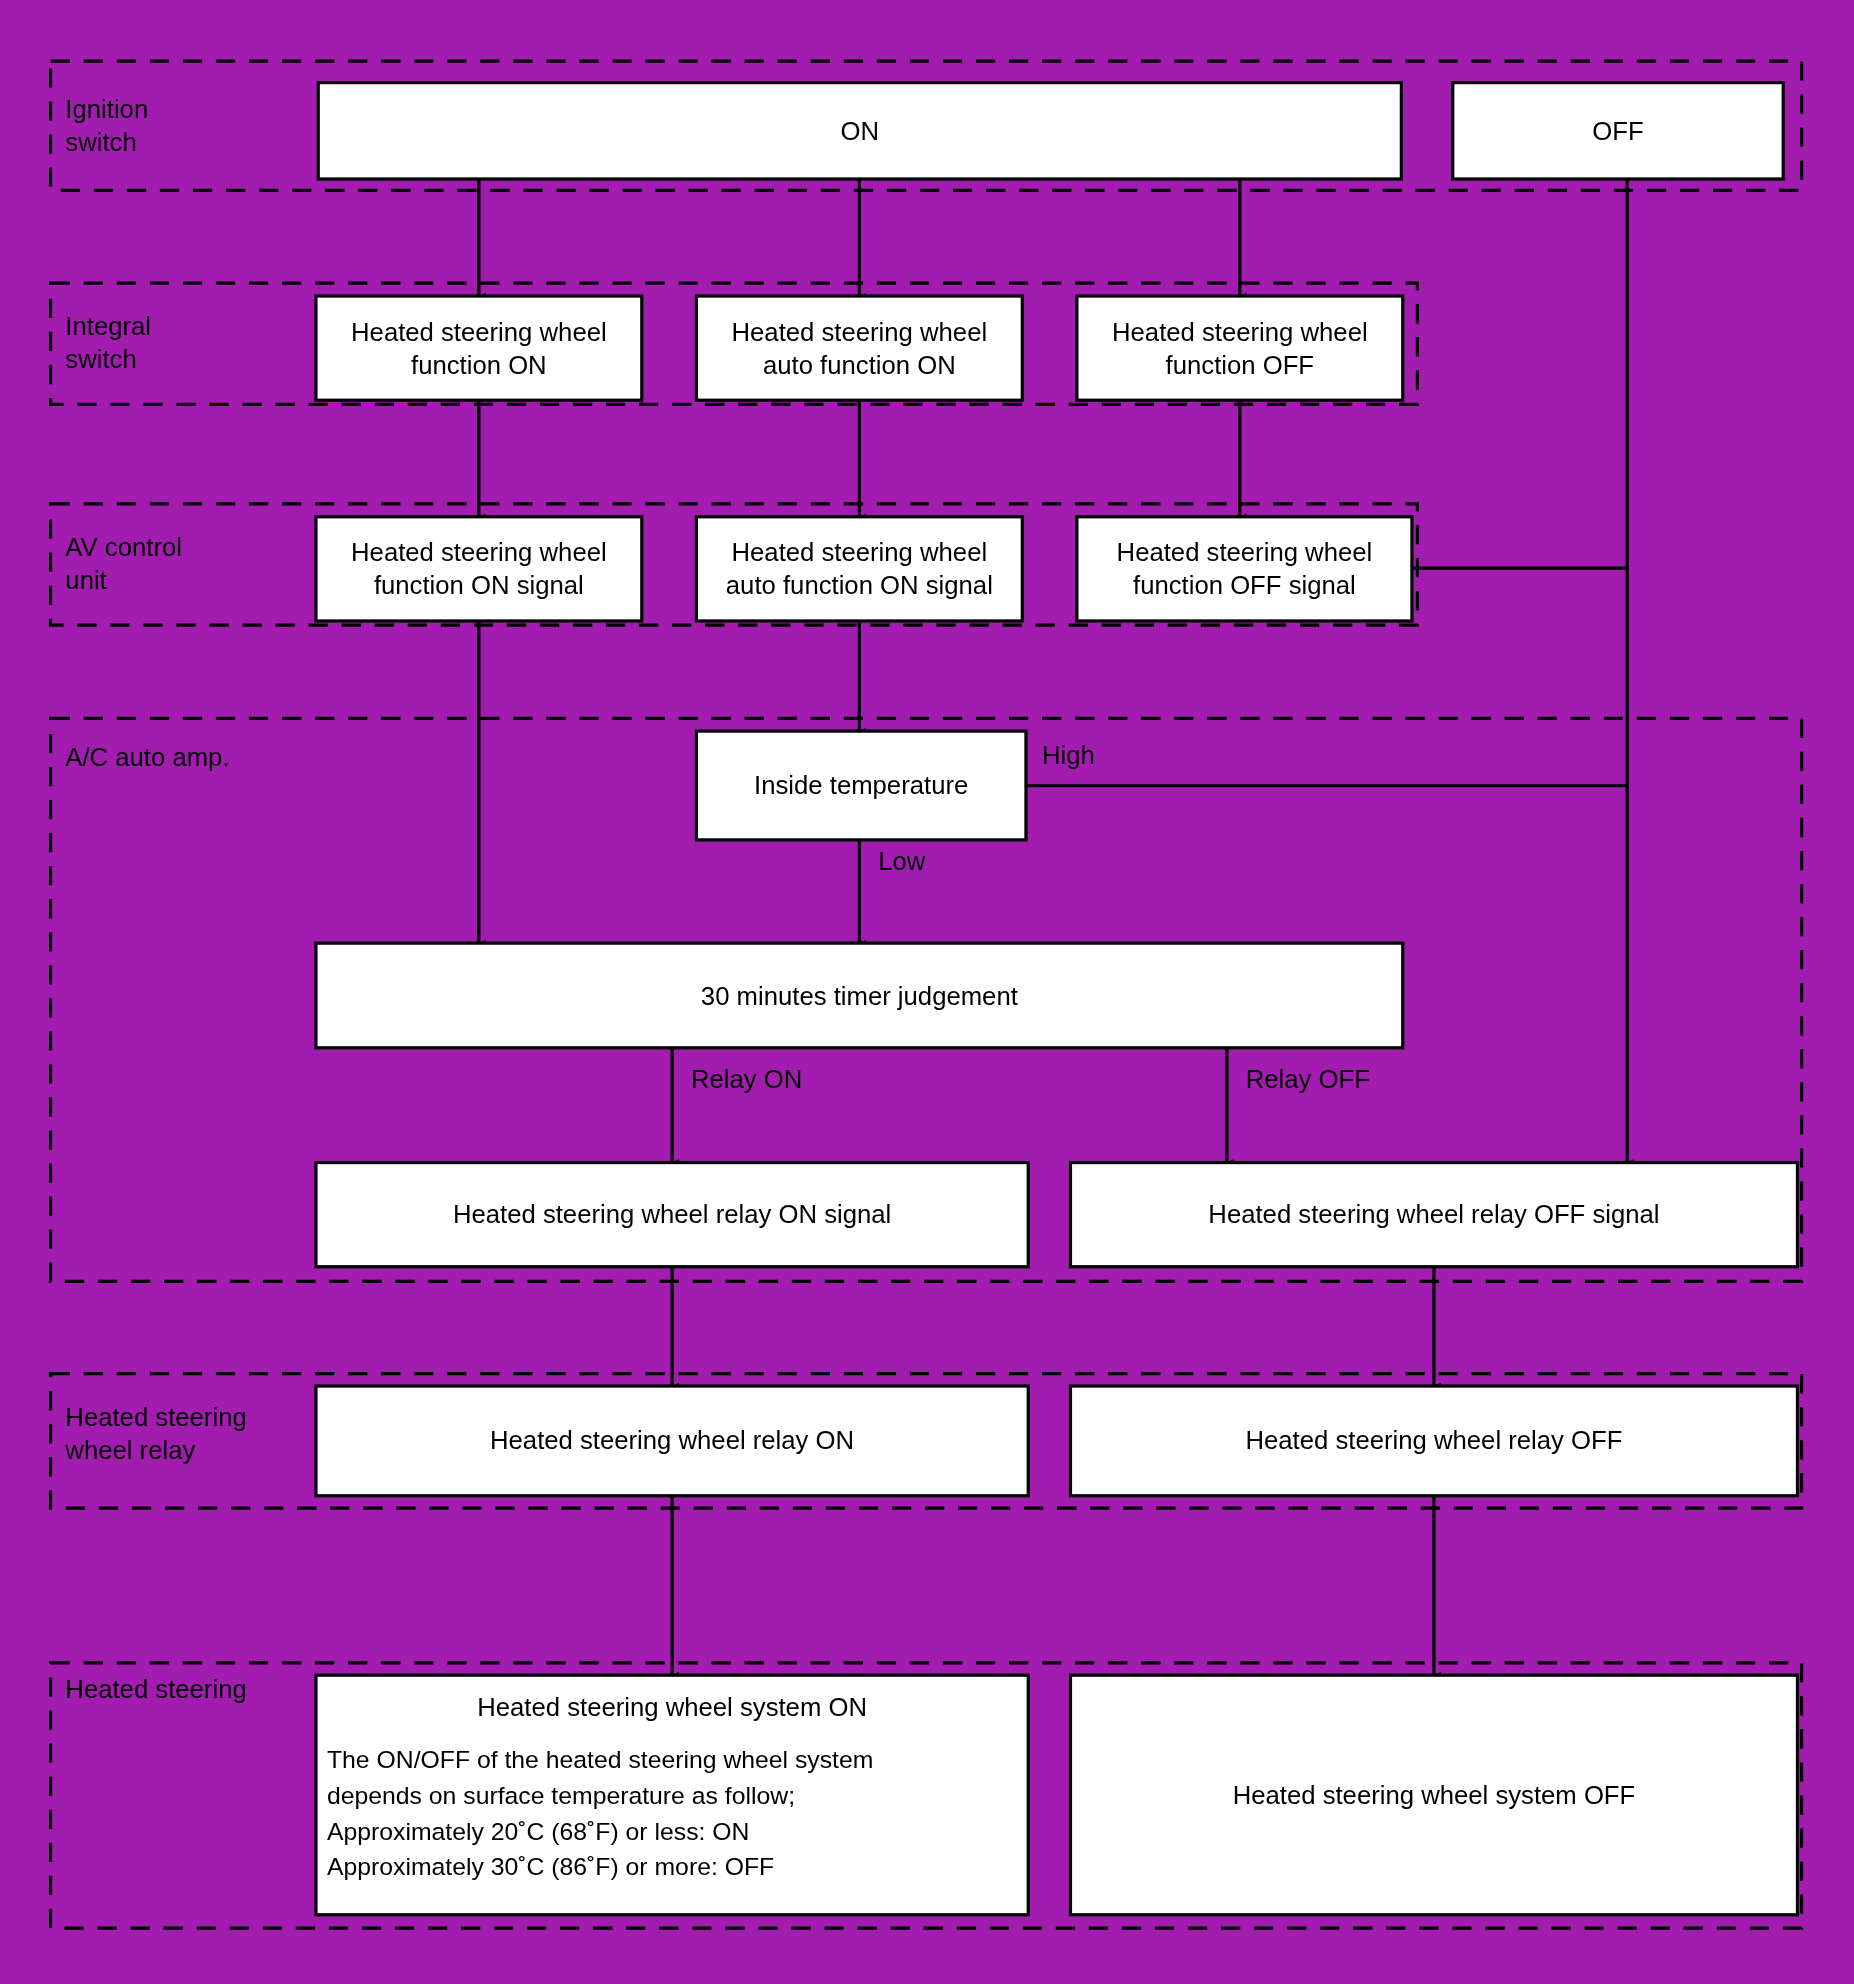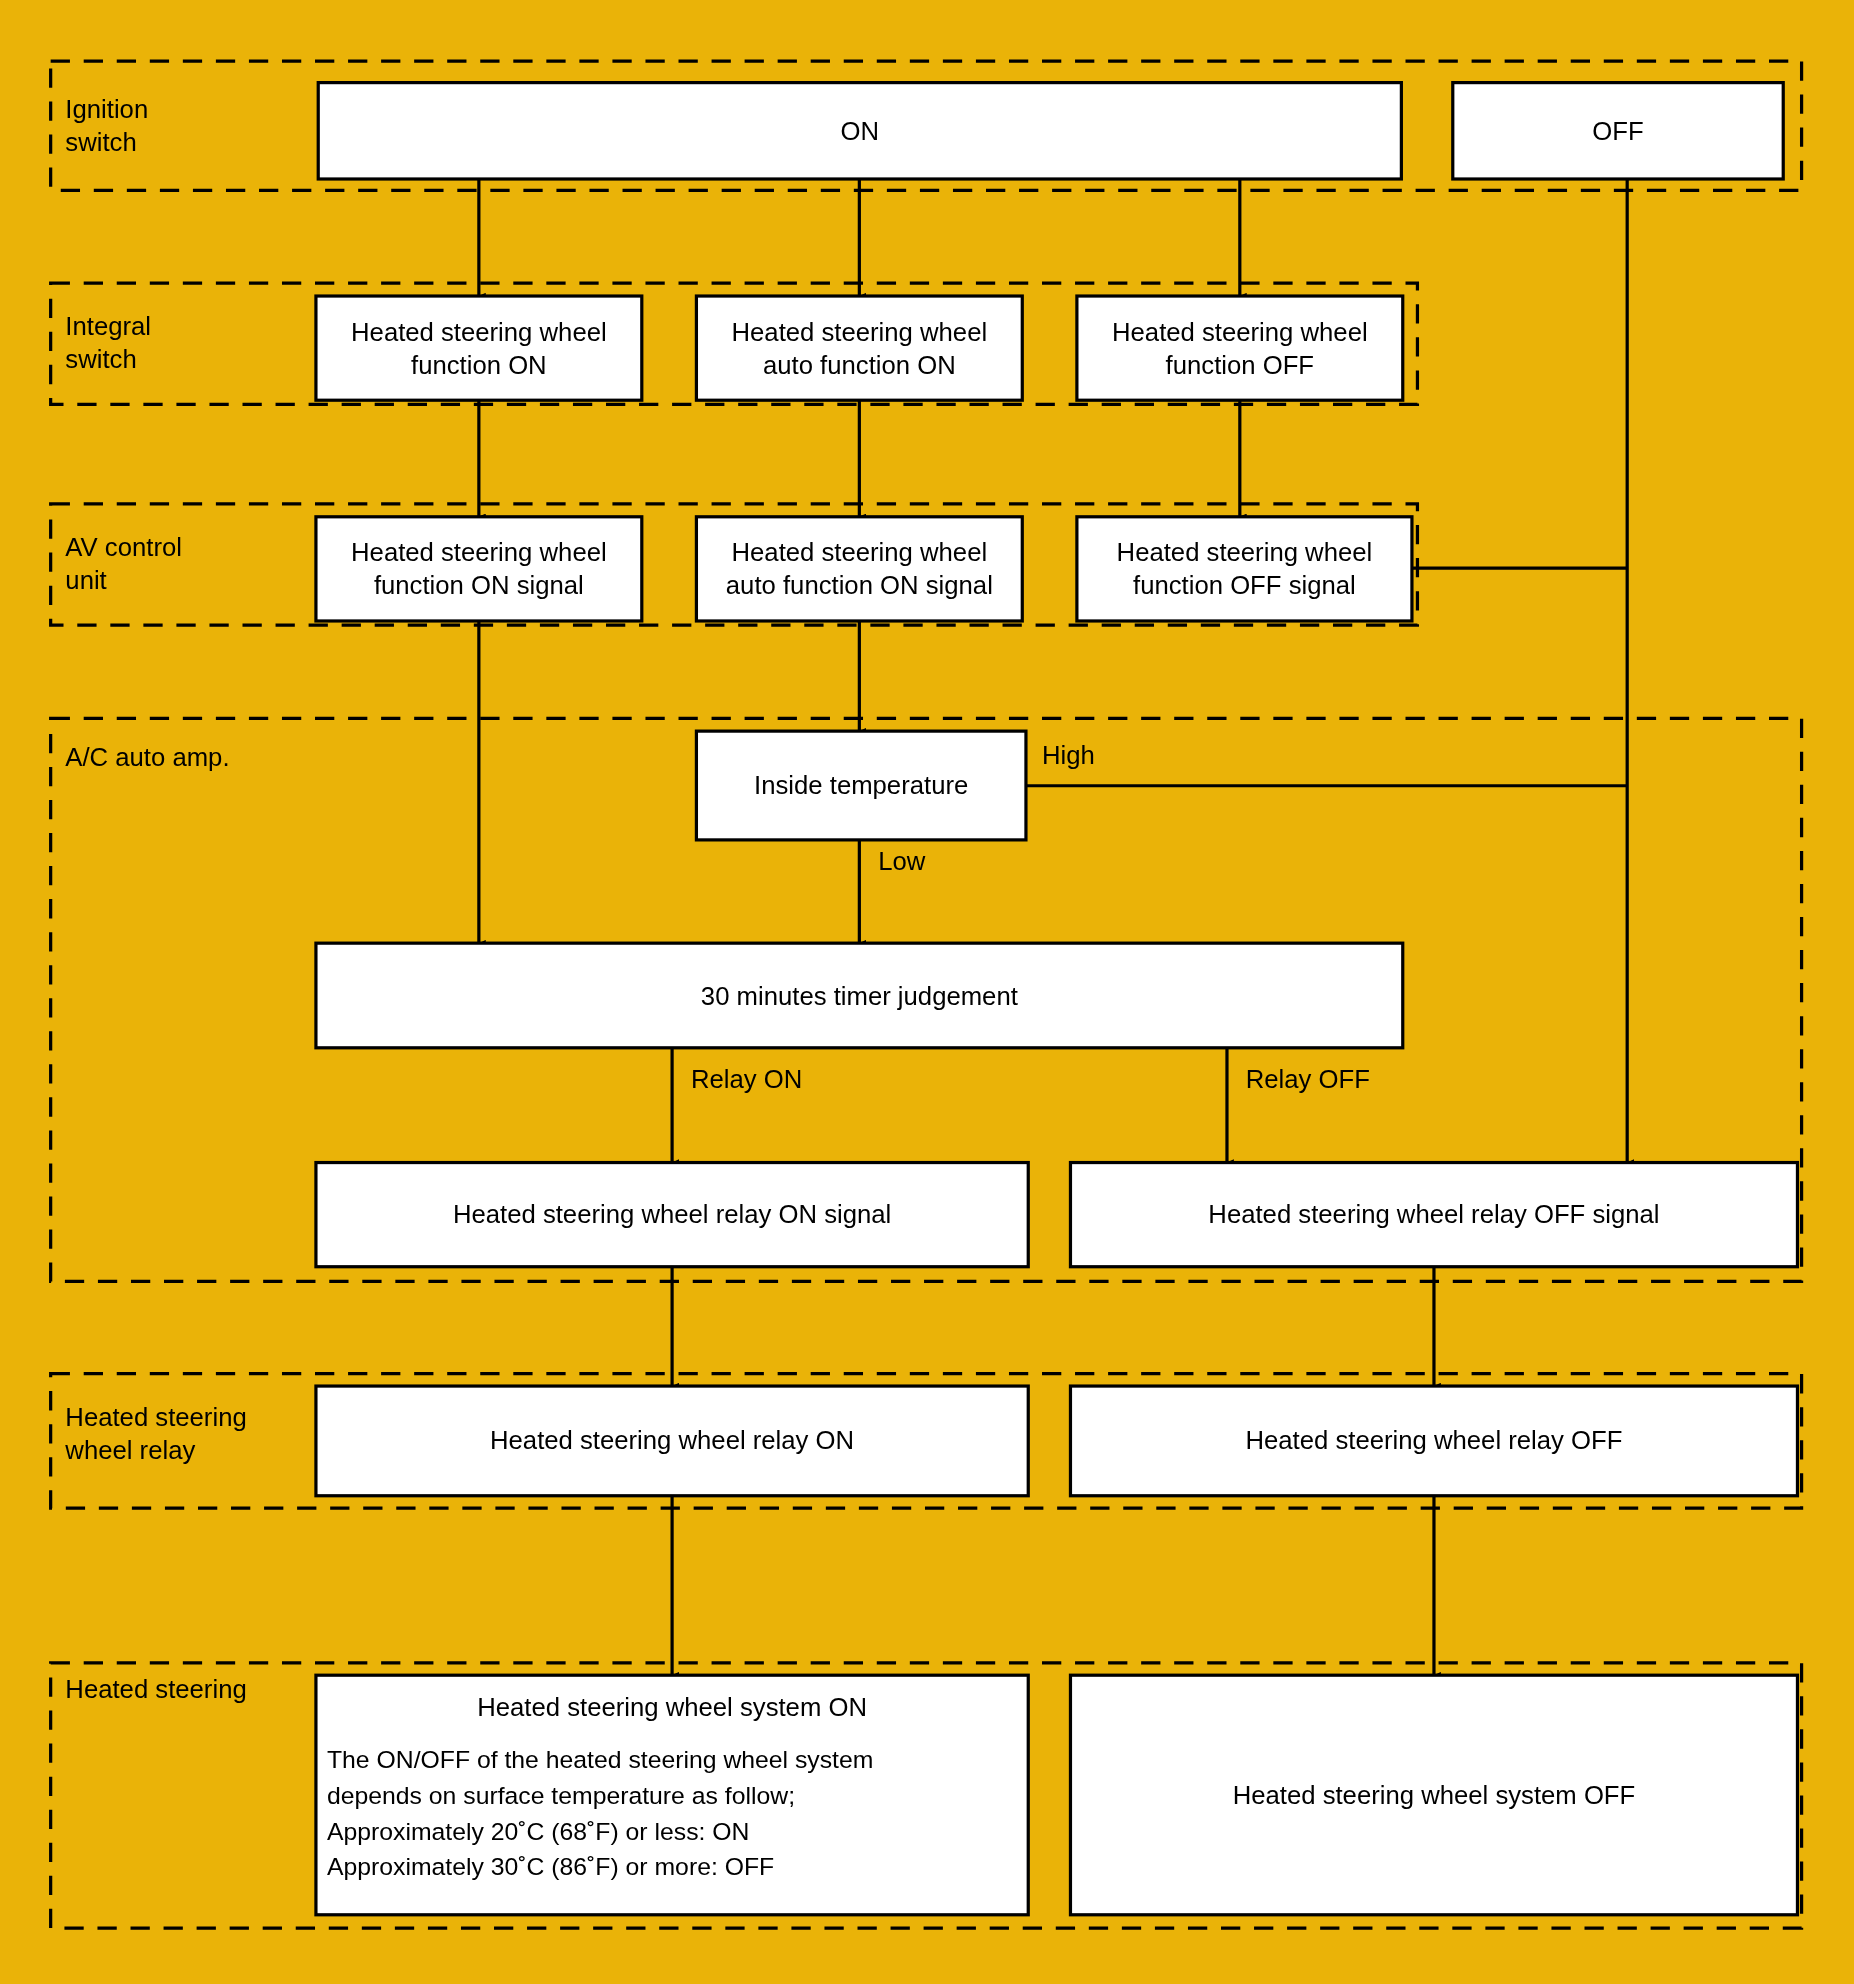--- a/index.html
+++ b/index.html
@@ -8,21 +8,21 @@
     background: #ffffff;
   }
   body {
     font-family: "Liberation Sans", sans-serif;
     color: #000000;
   }
   #diagram-root {
     position: relative;
     width: 1855px;
     height: 1985px;
-    background: #eab308;
+    background: #a21caf;
     overflow: hidden;
   }
   svg#flow {
     position: absolute;
     left: 0;
     top: 0;
     width: 1855px;
     height: 1985px;
   }
   .dashed-group {

